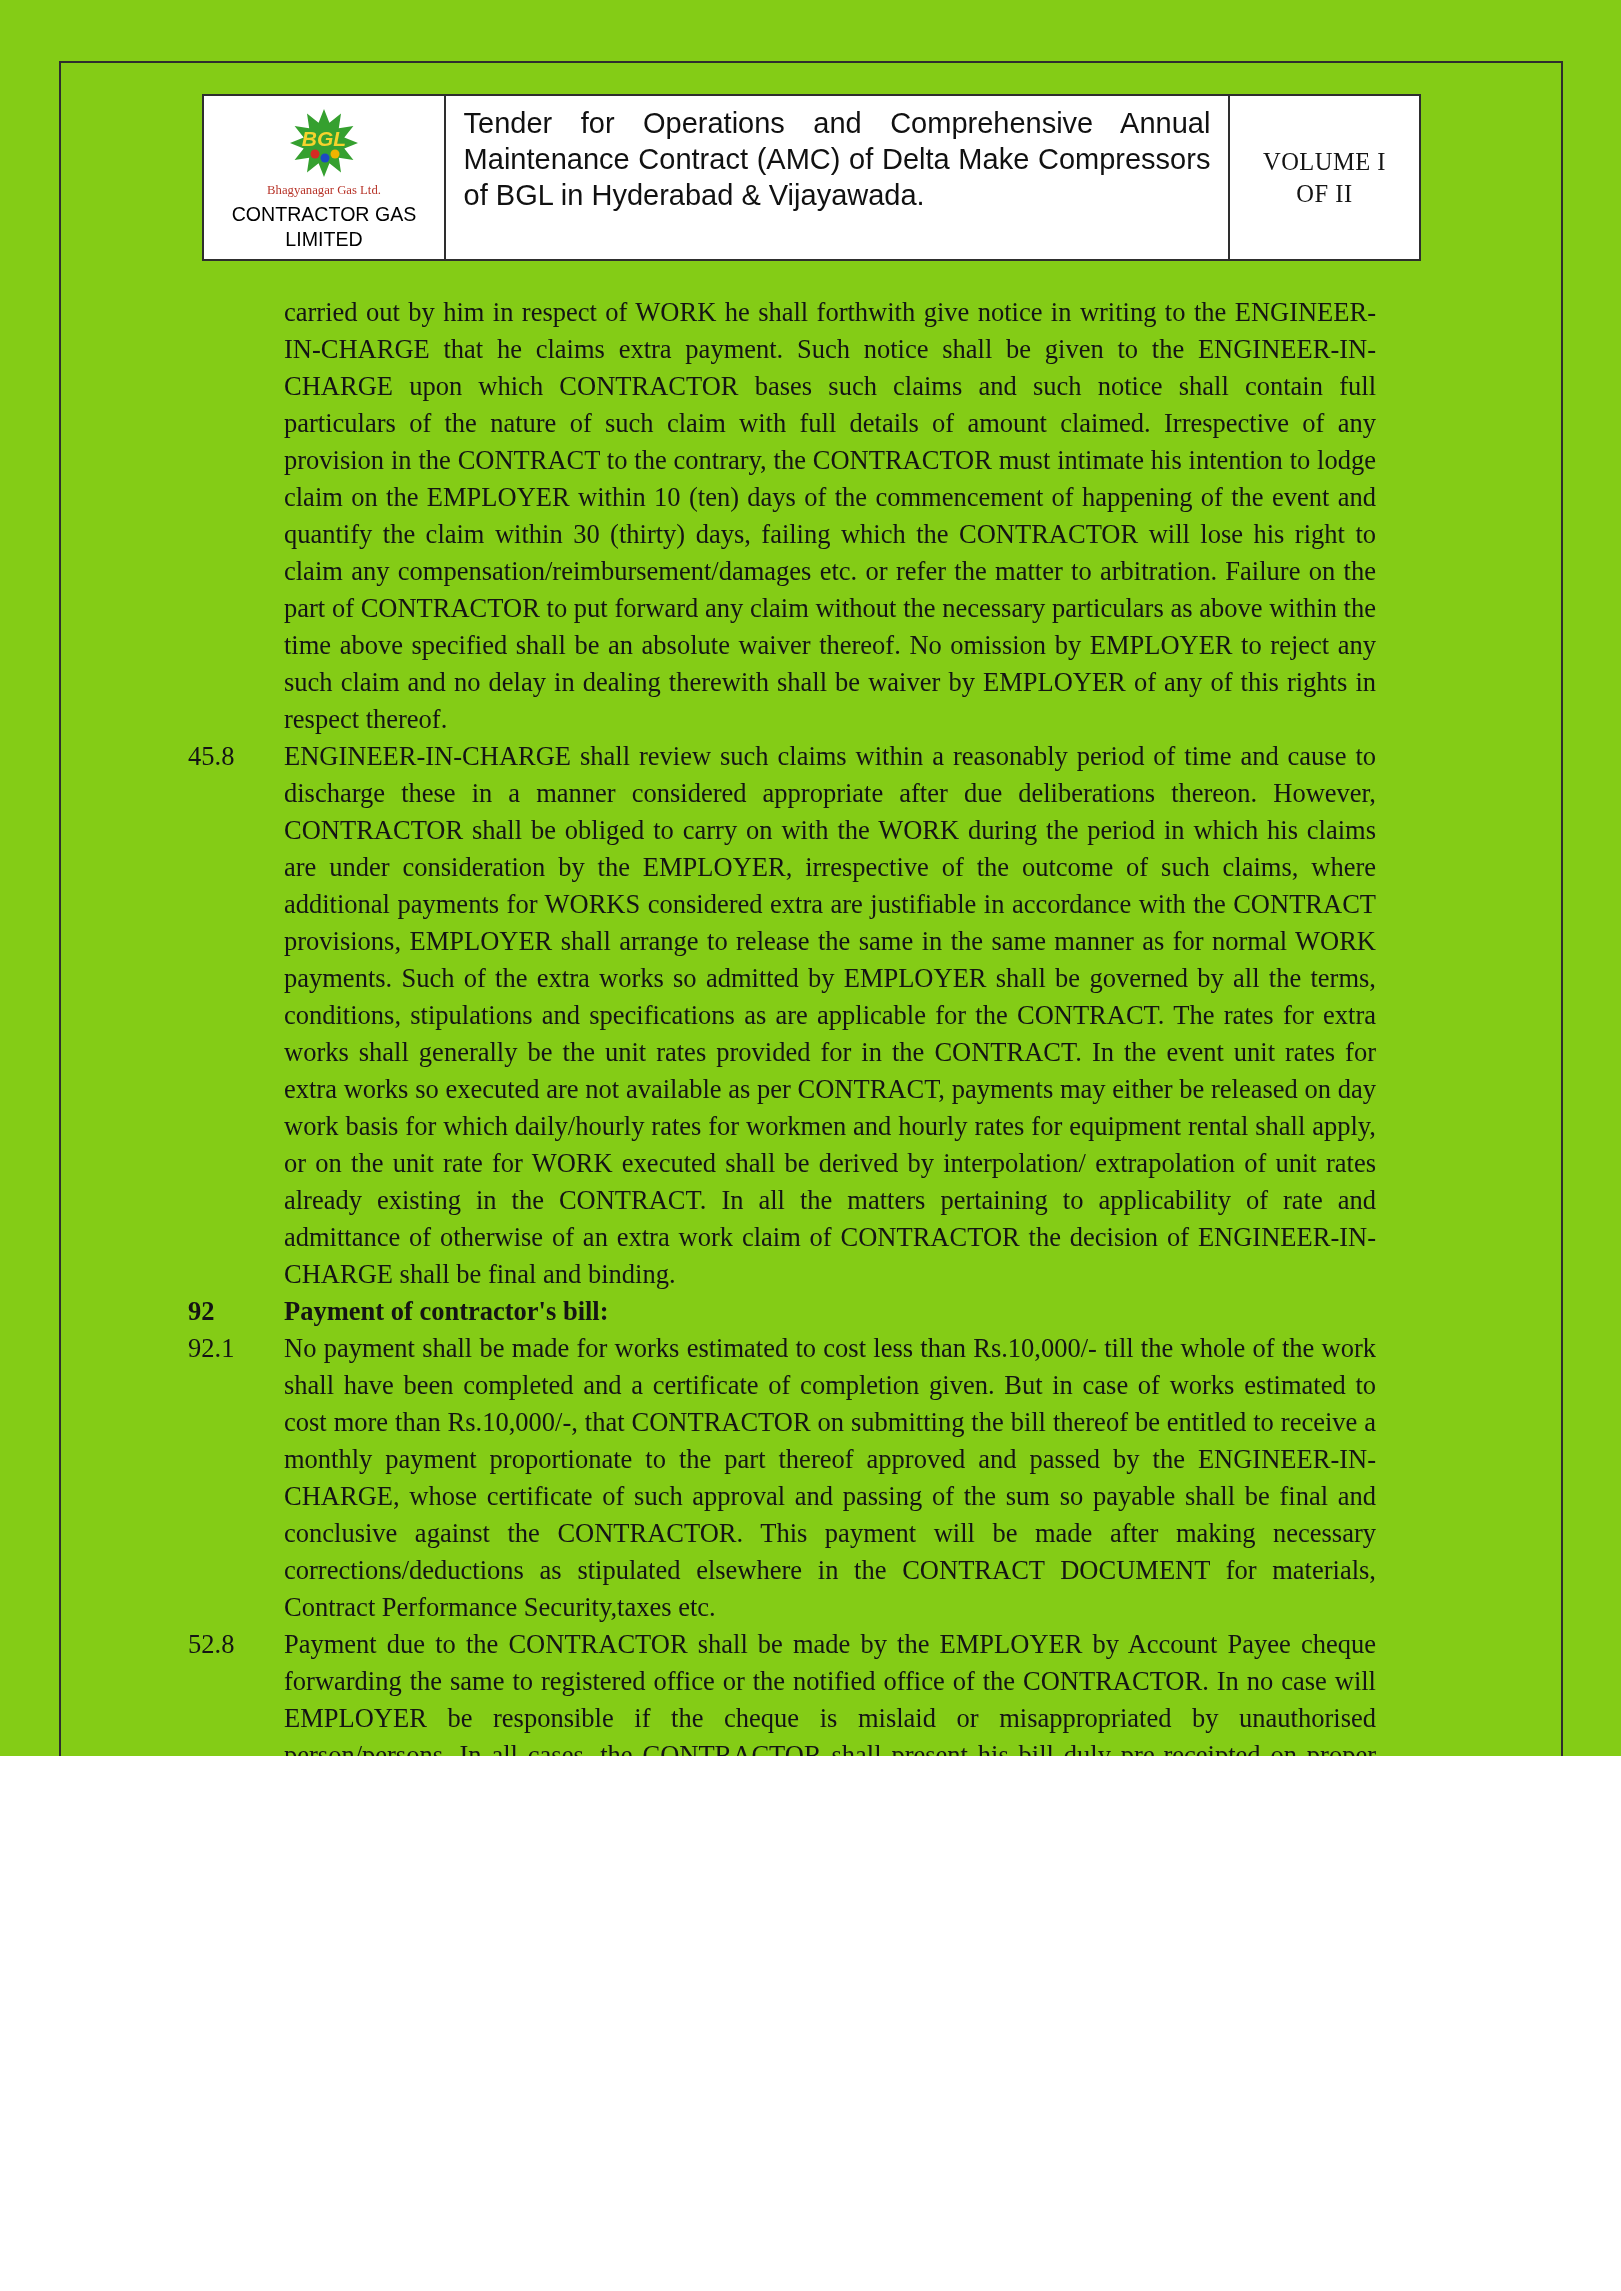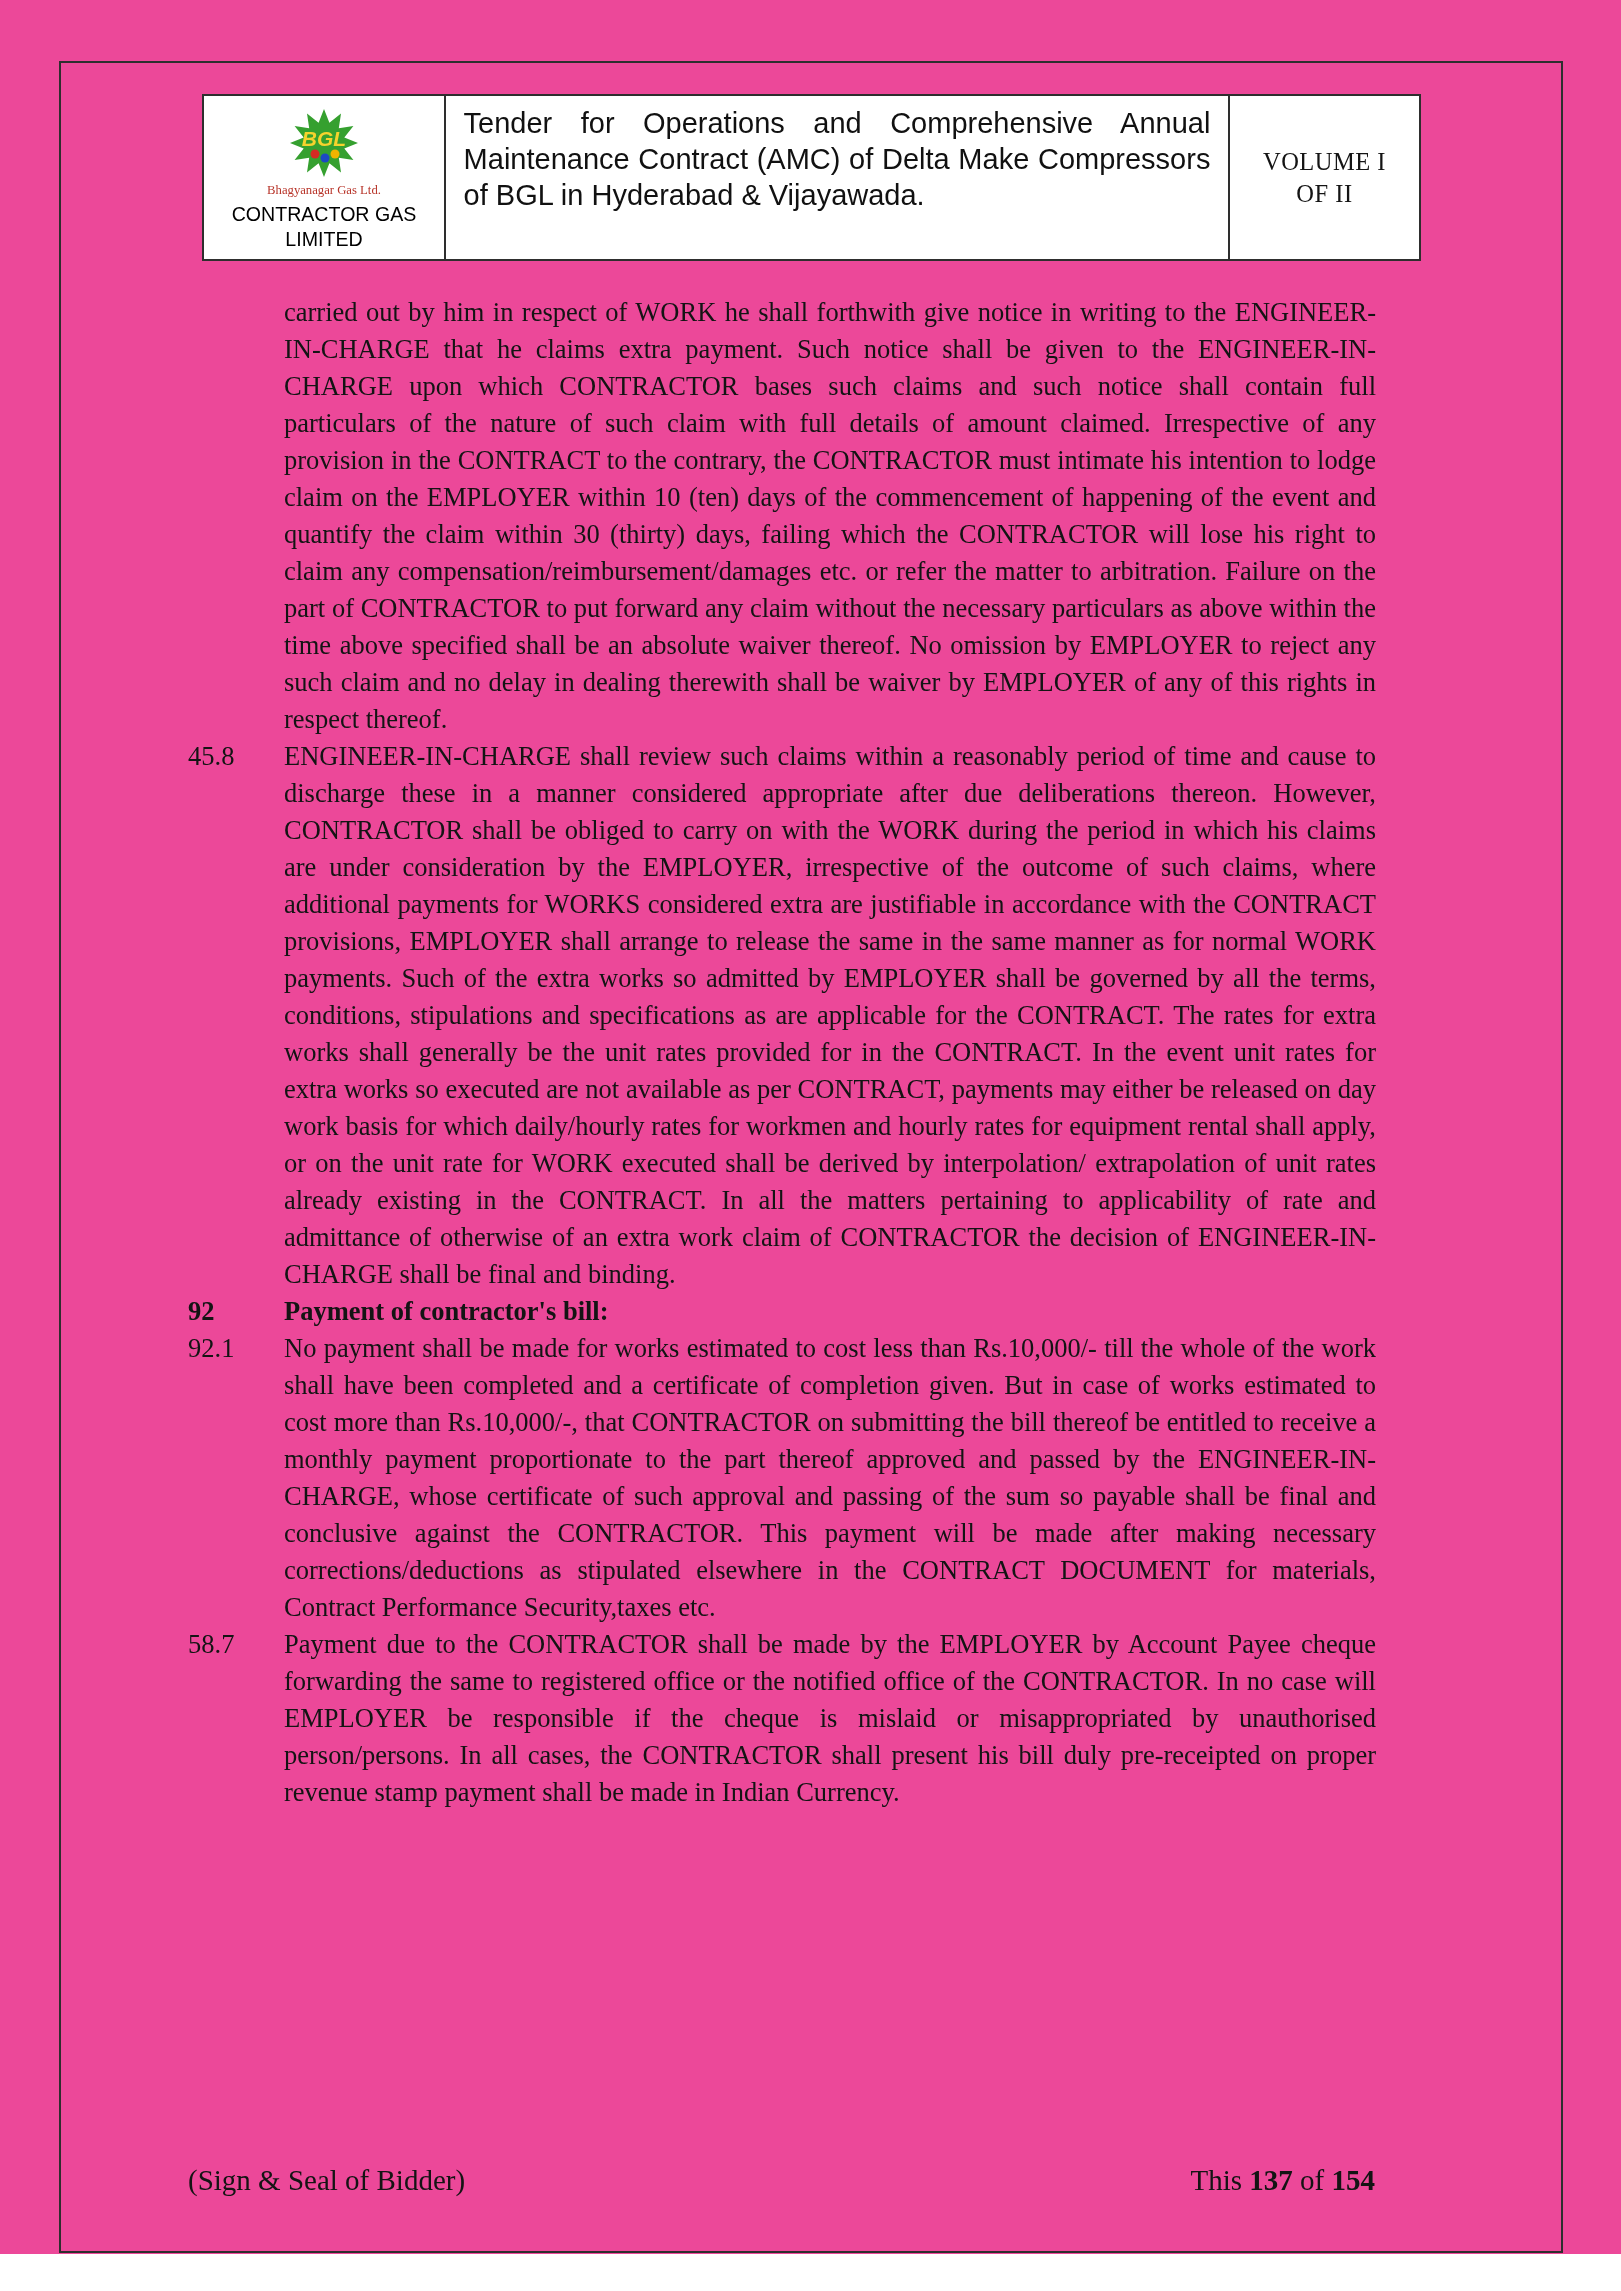--- a/index.html
+++ b/index.html
@@ -1,21 +1,21 @@
 <!DOCTYPE html>
 <html><head>
 <meta charset="utf-8">
 <style>
   * { margin:0; padding:0; box-sizing:border-box; }
   html, body { background:#ffffff; }
   .page {
     position:relative;
     width:1621px;
-    height:2254px;
-    background:#ec4899;
+    height:1756px;
+    background:#84cc16;
     font-family:"Liberation Serif", serif;
     color:#141414;
     overflow:hidden;
   }
   .frame {
     position:absolute;
     top:61px; left:59px;
     width:1504px; height:2192px;
     border:2px solid #2e2e2e;
   }
@@ -145,21 +145,21 @@
       </div>
       <div class="clause bold">
         <div class="clause-num">92</div>
         <div class="clause-body">Payment of contractor's bill:</div>
       </div>
       <div class="clause">
         <div class="clause-num">92.1</div>
         <div class="clause-body">No payment shall be made for works estimated to cost less than Rs.10,000/- till the whole of the work shall have been completed and a certificate of completion given. But in case of works estimated to cost more than Rs.10,000/-, that CONTRACTOR on submitting the bill thereof be entitled to receive a monthly payment proportionate to the part thereof approved and passed by the ENGINEER-IN-CHARGE, whose certificate of such approval and passing of the sum so payable shall be final and conclusive against the CONTRACTOR. This payment will be made after making necessary corrections/deductions as stipulated elsewhere in the CONTRACT DOCUMENT for materials, Contract Performance Security,taxes etc.</div>
       </div>
       <div class="clause">
-        <div class="clause-num">58.7</div>
+        <div class="clause-num">52.8</div>
         <div class="clause-body">Payment due to the CONTRACTOR shall be made by the EMPLOYER by Account Payee cheque forwarding the same to registered office or the notified office of the CONTRACTOR. In no case will EMPLOYER be responsible if the cheque is mislaid or misappropriated by unauthorised person/persons. In all cases, the CONTRACTOR shall present his bill duly pre-receipted on proper revenue stamp payment shall be made in Indian Currency.</div>
       </div>
     </div>
 
     <div class="footer">
       <span>(Sign &amp; Seal of Bidder)</span>
       <span class="page-indicator"><span>This</span> <b>137</b> <span>of</span> <b>154</b></span>
     </div>
 
   </div>

